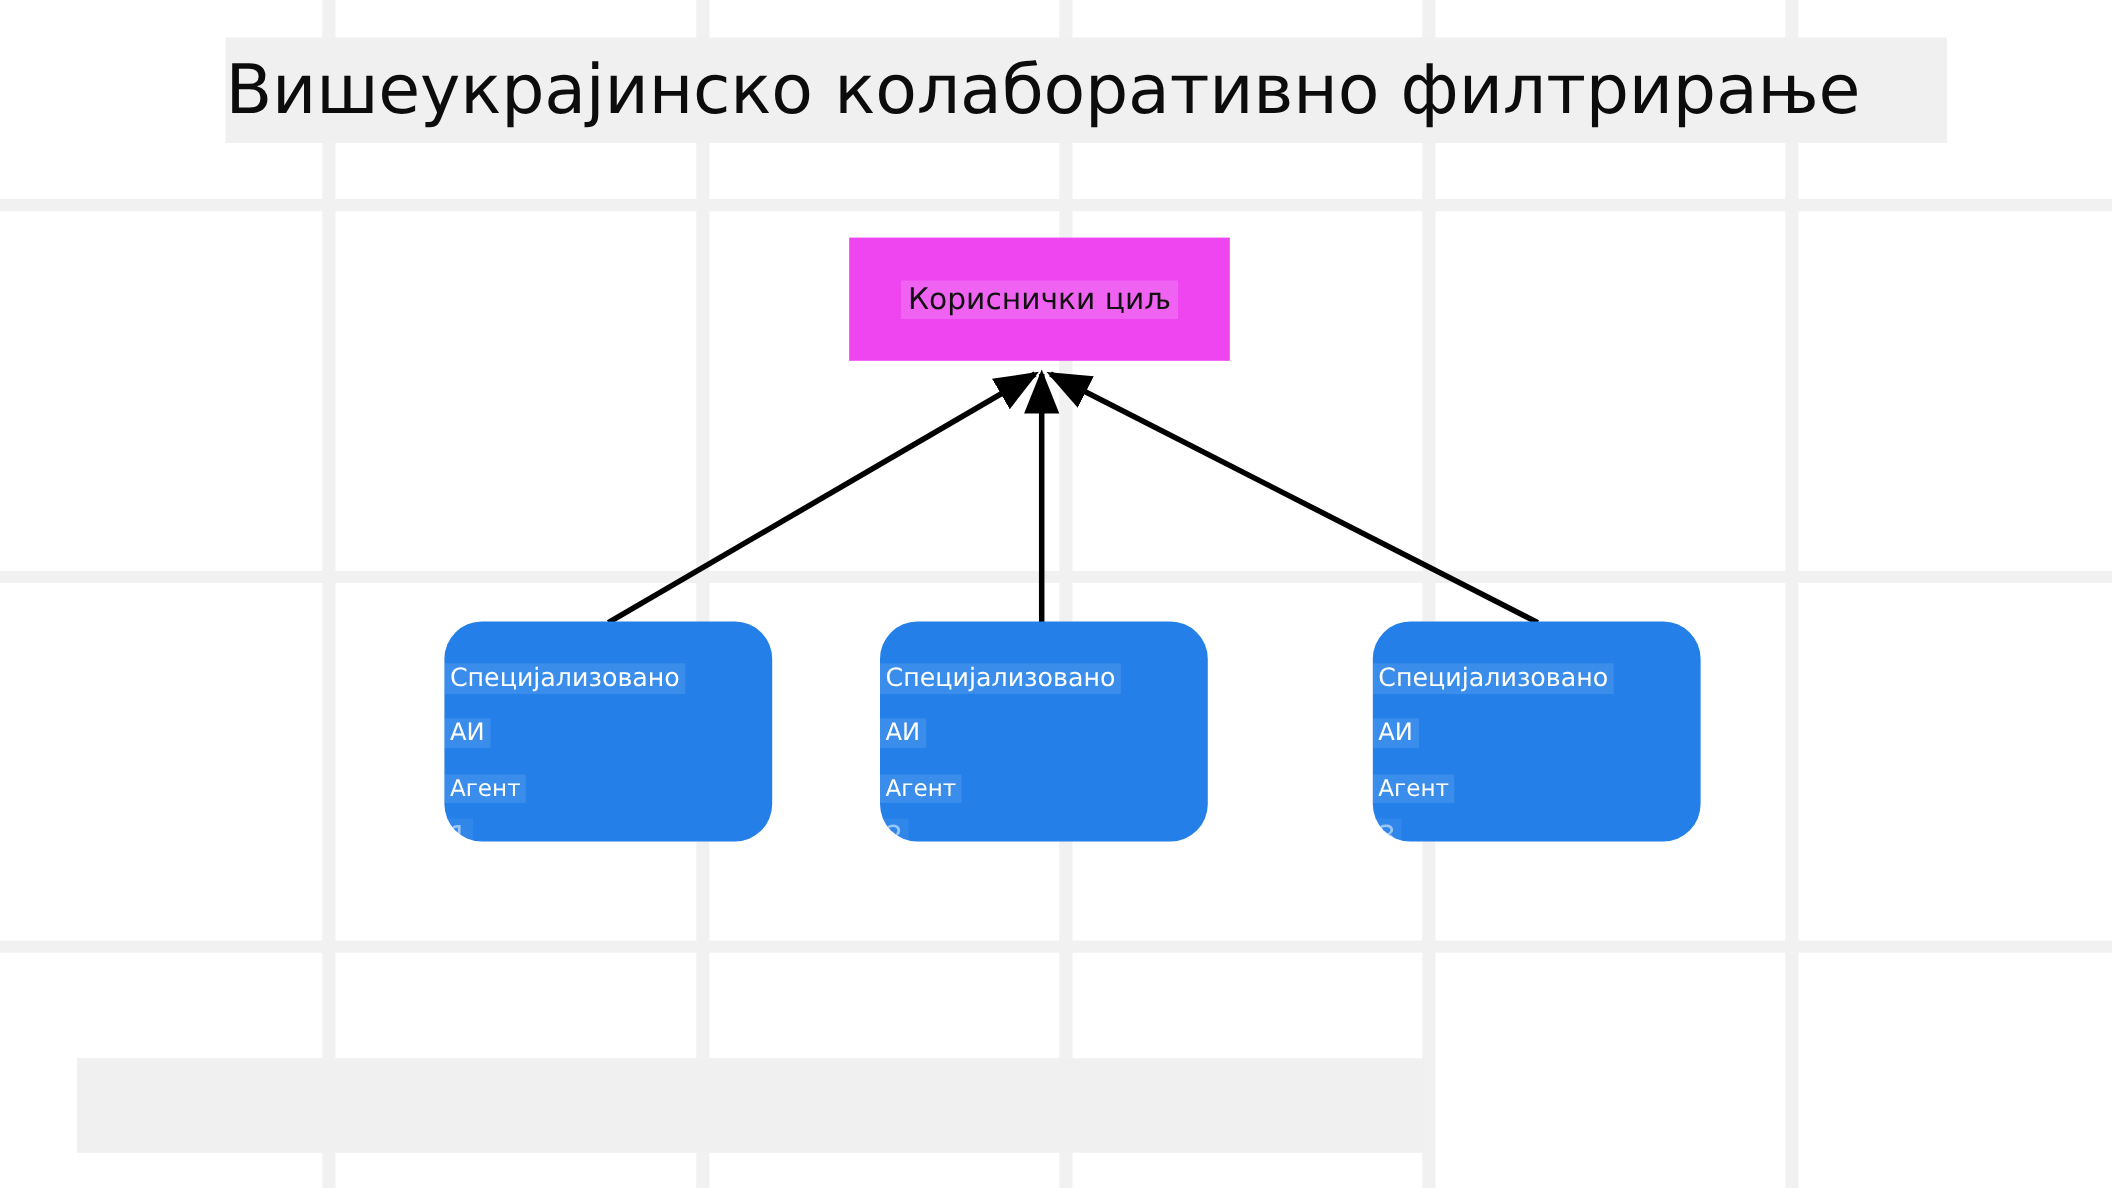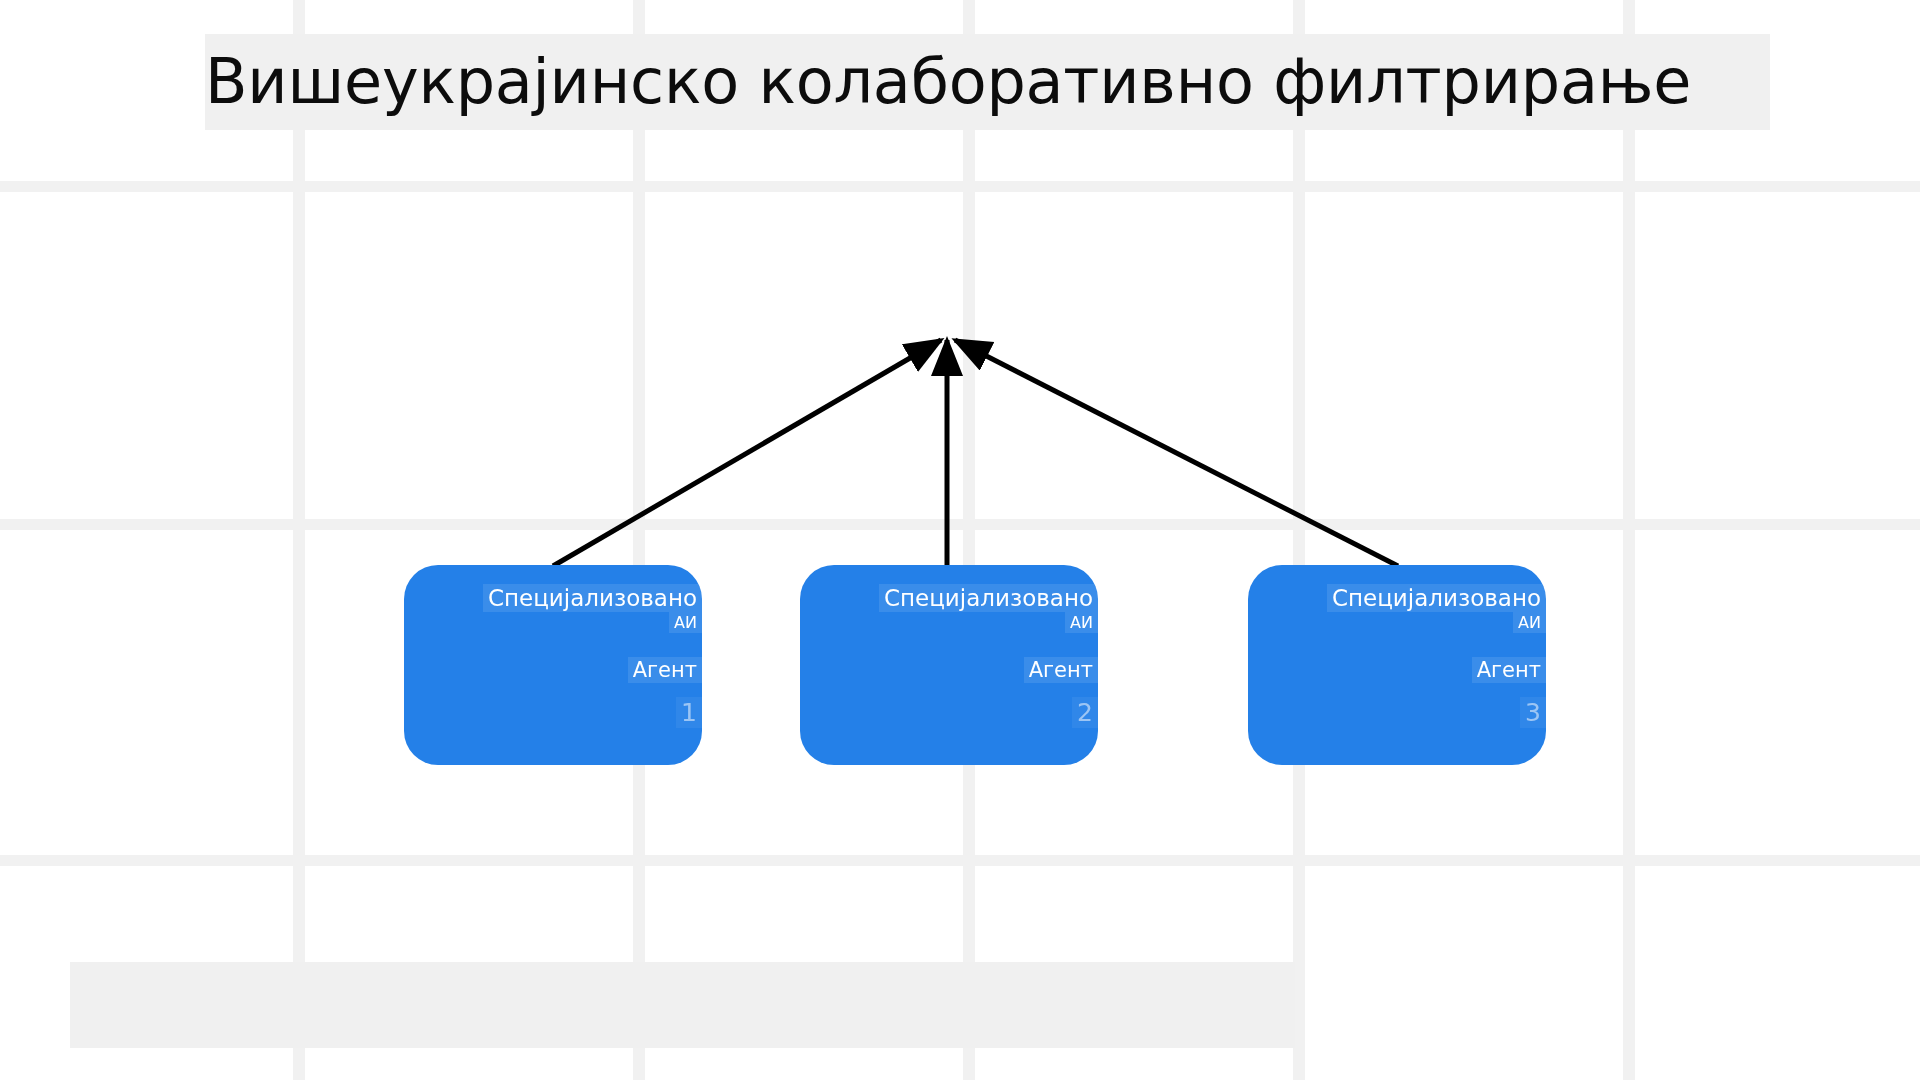--- a/index.html
+++ b/index.html
@@ -81,36 +81,36 @@
   .agent-node {
     position: absolute;
     top: 565px;
     width: 298px;
     height: 200px;
     background: #2480e8;
     border-radius: 34px;
     overflow: hidden;
     display: flex;
     flex-direction: column;
-    align-items: flex-end;
-    padding-top: 19px;
+    align-items: flex-start;
+    padding-top: 38px;
     box-sizing: border-box;
   }
   #agent-node-1 { left: 404px; }
   #agent-node-2 { left: 800px; }
   #agent-node-3 { left: 1248px; }
 
   .agent-line {
     color: #ffffff;
     white-space: nowrap;
     background: rgba(255,255,255,0.10);
     padding: 1px 5px;
   }
   .agent-line.l1 { font-size: 23px; }
-  .agent-line.l2 { font-size: 16px; }
+  .agent-line.l2 { font-size: 22px; margin-top: 22px; }
   .agent-line.l3 { font-size: 21px; margin-top: 24px; }
   .agent-line.l4 {
     font-size: 25px;
     margin-top: 14px;
     opacity: 0.55;
   }
 
   
   #arrow-layer {
     position: absolute;
@@ -161,20 +161,23 @@
     <defs>
       <marker id="arrowhead" markerWidth="9" markerHeight="9" refX="7.2" refY="3.2" orient="auto" markerUnits="strokeWidth">
         <path d="M0,0 L8,3.2 L0,6.4 z" fill="#000000"></path>
       </marker>
     </defs>
     <line x1="553" y1="566" x2="941" y2="340" stroke="#000000" stroke-width="5" marker-end="url(#arrowhead)"></line>
     <line x1="947" y1="566" x2="947" y2="340" stroke="#000000" stroke-width="5" marker-end="url(#arrowhead)"></line>
     <line x1="1398" y1="566" x2="955" y2="340" stroke="#000000" stroke-width="5" marker-end="url(#arrowhead)"></line>
   </svg>
 
+  <div id="goal-node">
+    <span id="goal-label">Кориснички циљ</span>
+  </div>
 
   <div id="agent-node-1" class="agent-node">
     <span class="agent-line l1">Специјализовано</span>
     <span class="agent-line l2">АИ</span>
     <span class="agent-line l3">Агент</span>
     <span class="agent-line l4">1</span>
   </div>
 
   <div id="agent-node-2" class="agent-node">
     <span class="agent-line l1">Специјализовано</span>

